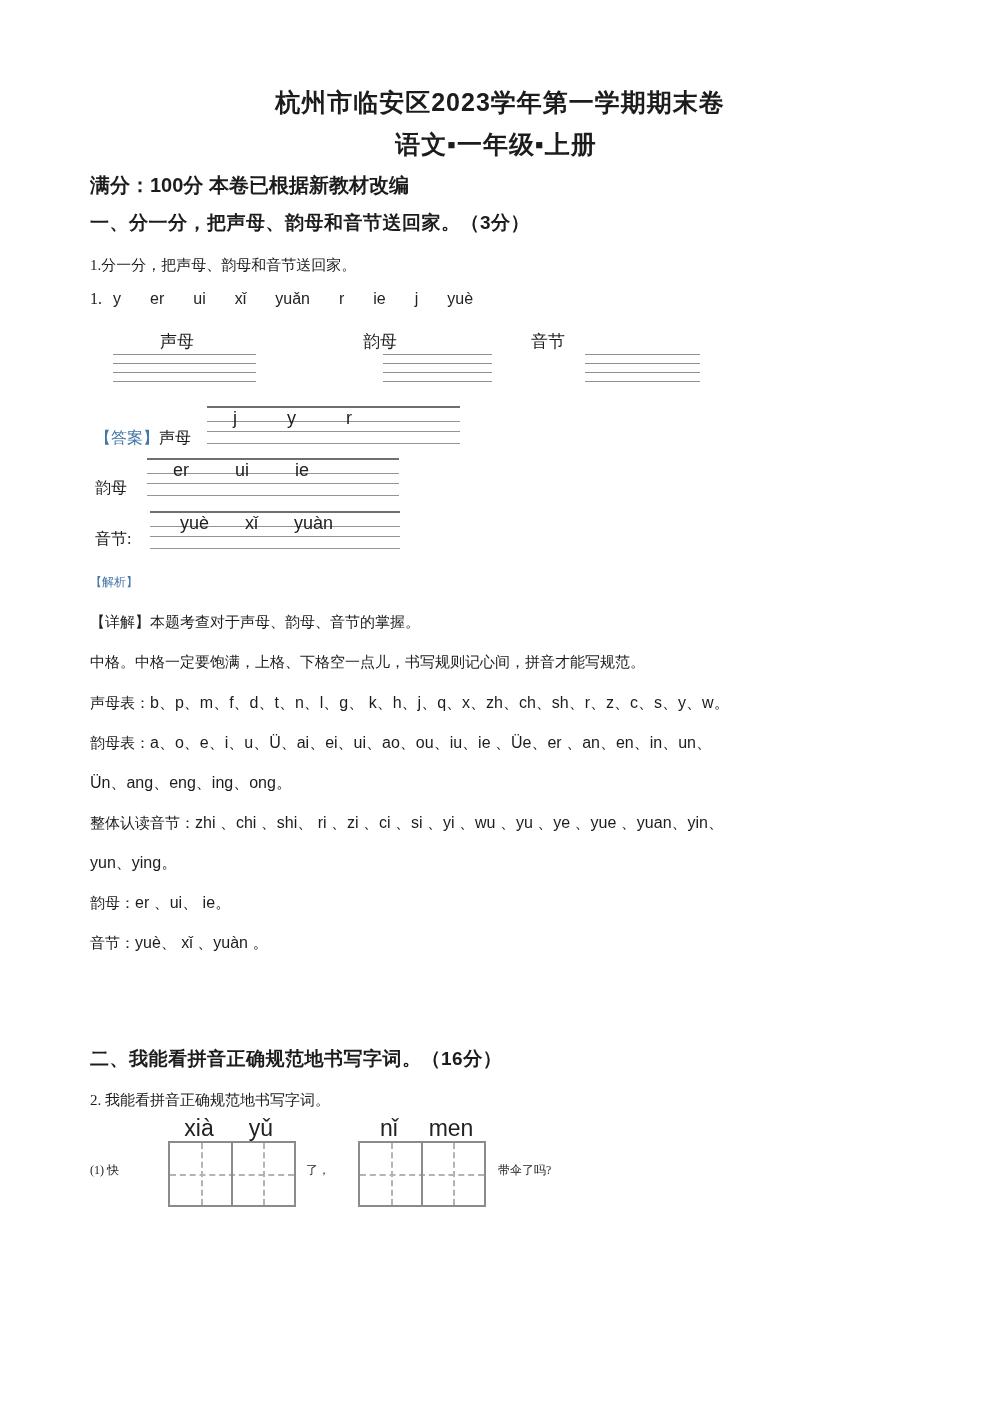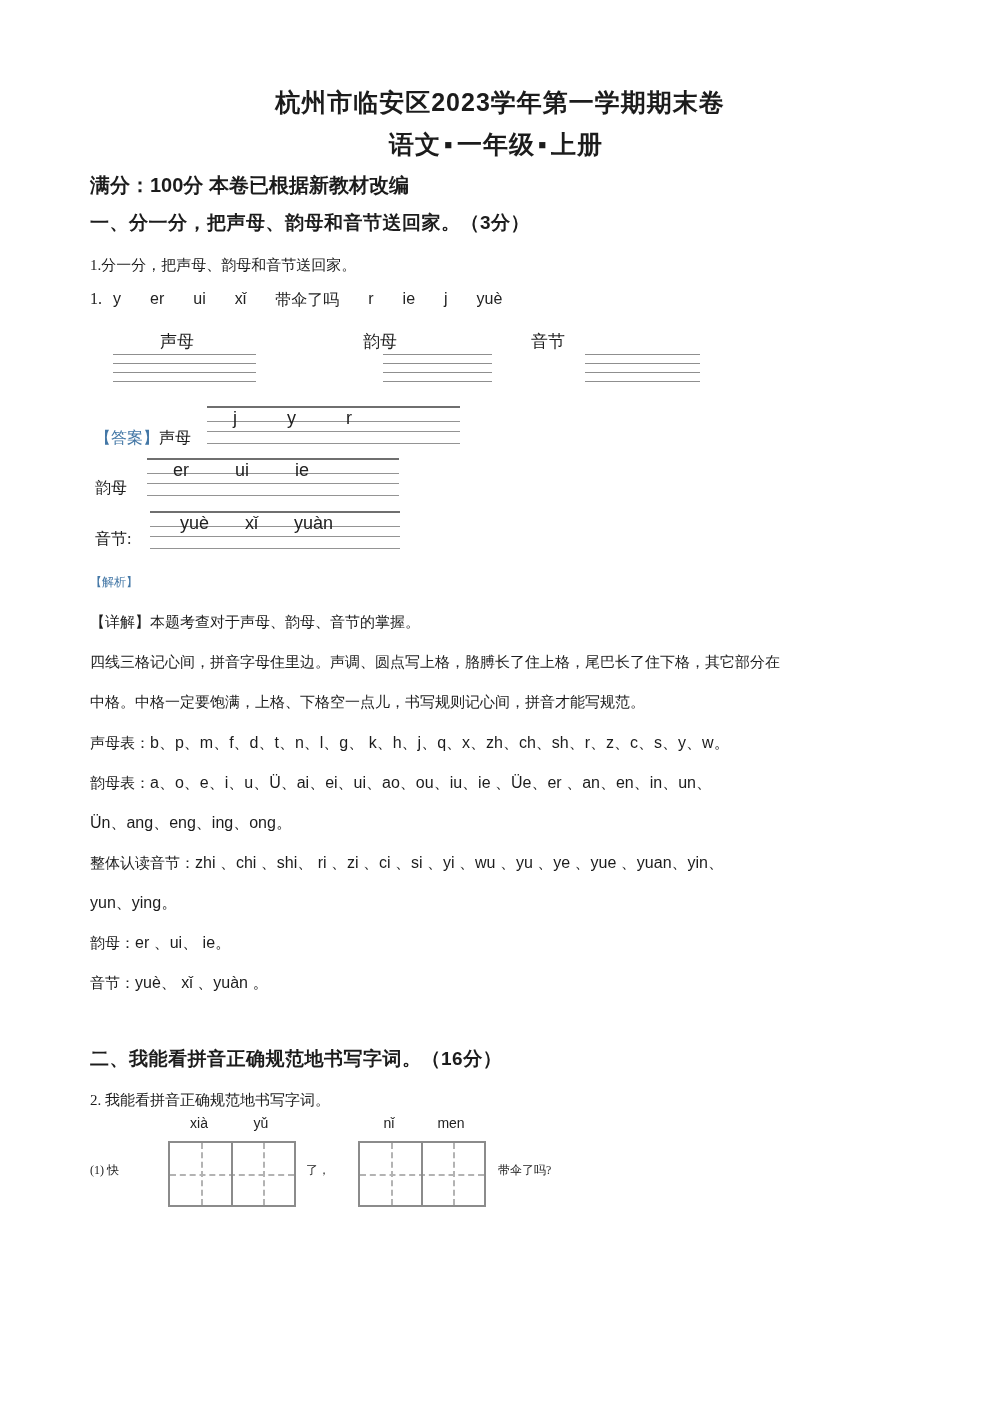--- a/index.html
+++ b/index.html
@@ -7,21 +7,21 @@
     position:relative; width:1000px; height:1414px; background:#ffffff;
     font-family:"Liberation Serif","DejaVu Serif",serif; color:#1c1c1c;
     overflow:hidden;
   }
   .abs { position:absolute; }
   .hei { font-family:"Liberation Sans","DejaVu Sans",sans-serif; font-weight:bold; }
   .latin { font-family:"Liberation Sans","DejaVu Sans",sans-serif; }
   .blue { color:#4377a6; }
 
   .title1 { left:0; top:86px; width:1000px; text-align:center; font-size:25px; letter-spacing:1px; }
-  .title2 { left:0; top:128px; width:992px; text-align:center; font-size:25px; letter-spacing:1px;font-family:Liberation Mono, monospace; }
+  .title2 { left:0; top:128px; width:992px; text-align:center; font-size:25px; letter-spacing:1px; }
   .meta   { left:90px; top:172px; font-size:20px; }
   .h-sec  { left:90px; font-size:19px; letter-spacing:0.5px; }
   .q-text { left:90px; font-size:15px; }
 
   .py-items { left:90px; top:290px; display:flex; gap:29px; font-size:16px; color:#222; }
   .py-items .pfx { margin-right:-18px; font-family:"Liberation Serif","DejaVu Serif",serif; }
 
   .cat-label { top:330px; font-size:17px; }
 
   
@@ -49,21 +49,21 @@
   .g-c { padding-left:30px; gap:36px; }
 
   .ans-label { font-size:16px; }
 
   .analysis { left:90px; top:572px; width:880px; font-size:15px; }
   .ana-line { height:40px; line-height:21px; white-space:pre-wrap; }
   .ana-line .txt-latin { font-family:"Liberation Sans","DejaVu Sans",sans-serif; font-size:16px; }
 
   
   .pyrow { width:124px; display:flex; font-family:"Liberation Sans","DejaVu Sans",sans-serif;
-           font-size:14px; color:#222; }
+           font-size:23px; color:#222; }
   .pyrow span { flex:1; text-align:center; }
 
   
   .tzg { width:124px; height:62px; border:2px solid #8b8b8b; background:#fff; }
   .tzg .vsolid { position:absolute; top:0; bottom:0; left:50%; width:2px; margin-left:-1px; background:#8b8b8b; }
   .tzg .hdash  { position:absolute; left:0; right:0; top:50%; border-top:2px dashed #b3b3b3; }
   .tzg .vdash1 { position:absolute; top:0; bottom:0; left:25%; border-left:2px dashed #b3b3b3; }
   .tzg .vdash2 { position:absolute; top:0; bottom:0; left:75%; border-left:2px dashed #b3b3b3; }
 
   .inline-16 { font-size:12px; }
@@ -80,21 +80,21 @@
   <div class="abs h-sec hei" style="top:210px;">一、分一分，把声母、韵母和音节送回家。（3分）</div>
   <div class="abs q-text" style="top:256px;">1.分一分，把声母、韵母和音节送回家。</div>
 
   <div class="abs py-items latin">
     <span class="pfx">1.</span>
       <span style="display:flex;gap:29px;">
         <span>y</span>
         <span>er</span>
         <span>ui</span>
         <span>xǐ</span>
-        <span>带伞了吗</span>
+        <span>yuǎn</span>
         <span>r</span>
         <span>ie</span>
         <span>j</span>
         <span>yuè</span>
       </span>
   </div>
 
   <div class="abs cat-label" style="left:160px;">声母</div>
   <div class="abs cat-label" style="left:363px;">韵母</div>
   <div class="abs cat-label" style="left:531px;text-align:center;">音节</div>
@@ -128,21 +128,20 @@
     <div class="letters g-c">
         <span>yuè</span>
         <span>xǐ</span>
         <span>yuàn</span>
       </div>
   </div>
 
   <div class="abs analysis">
     <div class="ana-line inline-16"><span class="blue">【解析】</span></div>
     <div class="ana-line"><span>【详解】</span><span>本题考查对于声母、韵母、音节的掌握。</span></div>
-    <div class="ana-line"><span></span><span>四线三格记心间，拼音字母住里边。声调、圆点写上格，胳膊长了住上格，尾巴长了住下格，其它部分在</span></div>
     <div class="ana-line"><span></span><span>中格。中格一定要饱满，上格、下格空一点儿，书写规则记心间，拼音才能写规范。</span></div>
     <div class="ana-line"><span>声母表：</span><span class="txt-latin">b、p、m、f、d、t、n、l、g、 k、h、j、q、x、zh、ch、sh、r、z、c、s、y、w。</span></div>
     <div class="ana-line"><span>韵母表：</span><span class="txt-latin">a、o、e、i、u、Ü、ai、ei、ui、ao、ou、iu、ie 、Üe、er 、an、en、in、un、</span></div>
     <div class="ana-line"><span></span><span class="txt-latin">Ün、ang、eng、ing、ong。</span></div>
     <div class="ana-line"><span>整体认读音节：</span><span class="txt-latin">zhi 、chi 、shi、 ri 、zi 、ci 、si 、yi 、wu 、yu 、ye 、yue 、yuan、yin、</span></div>
     <div class="ana-line"><span></span><span class="txt-latin">yun、ying。</span></div>
     <div class="ana-line"><span>韵母：</span><span class="txt-latin">er 、ui、 ie。</span></div>
     <div class="ana-line"><span>音节：</span><span class="txt-latin">yuè、 xǐ 、yuàn 。</span></div>
   </div>
 

